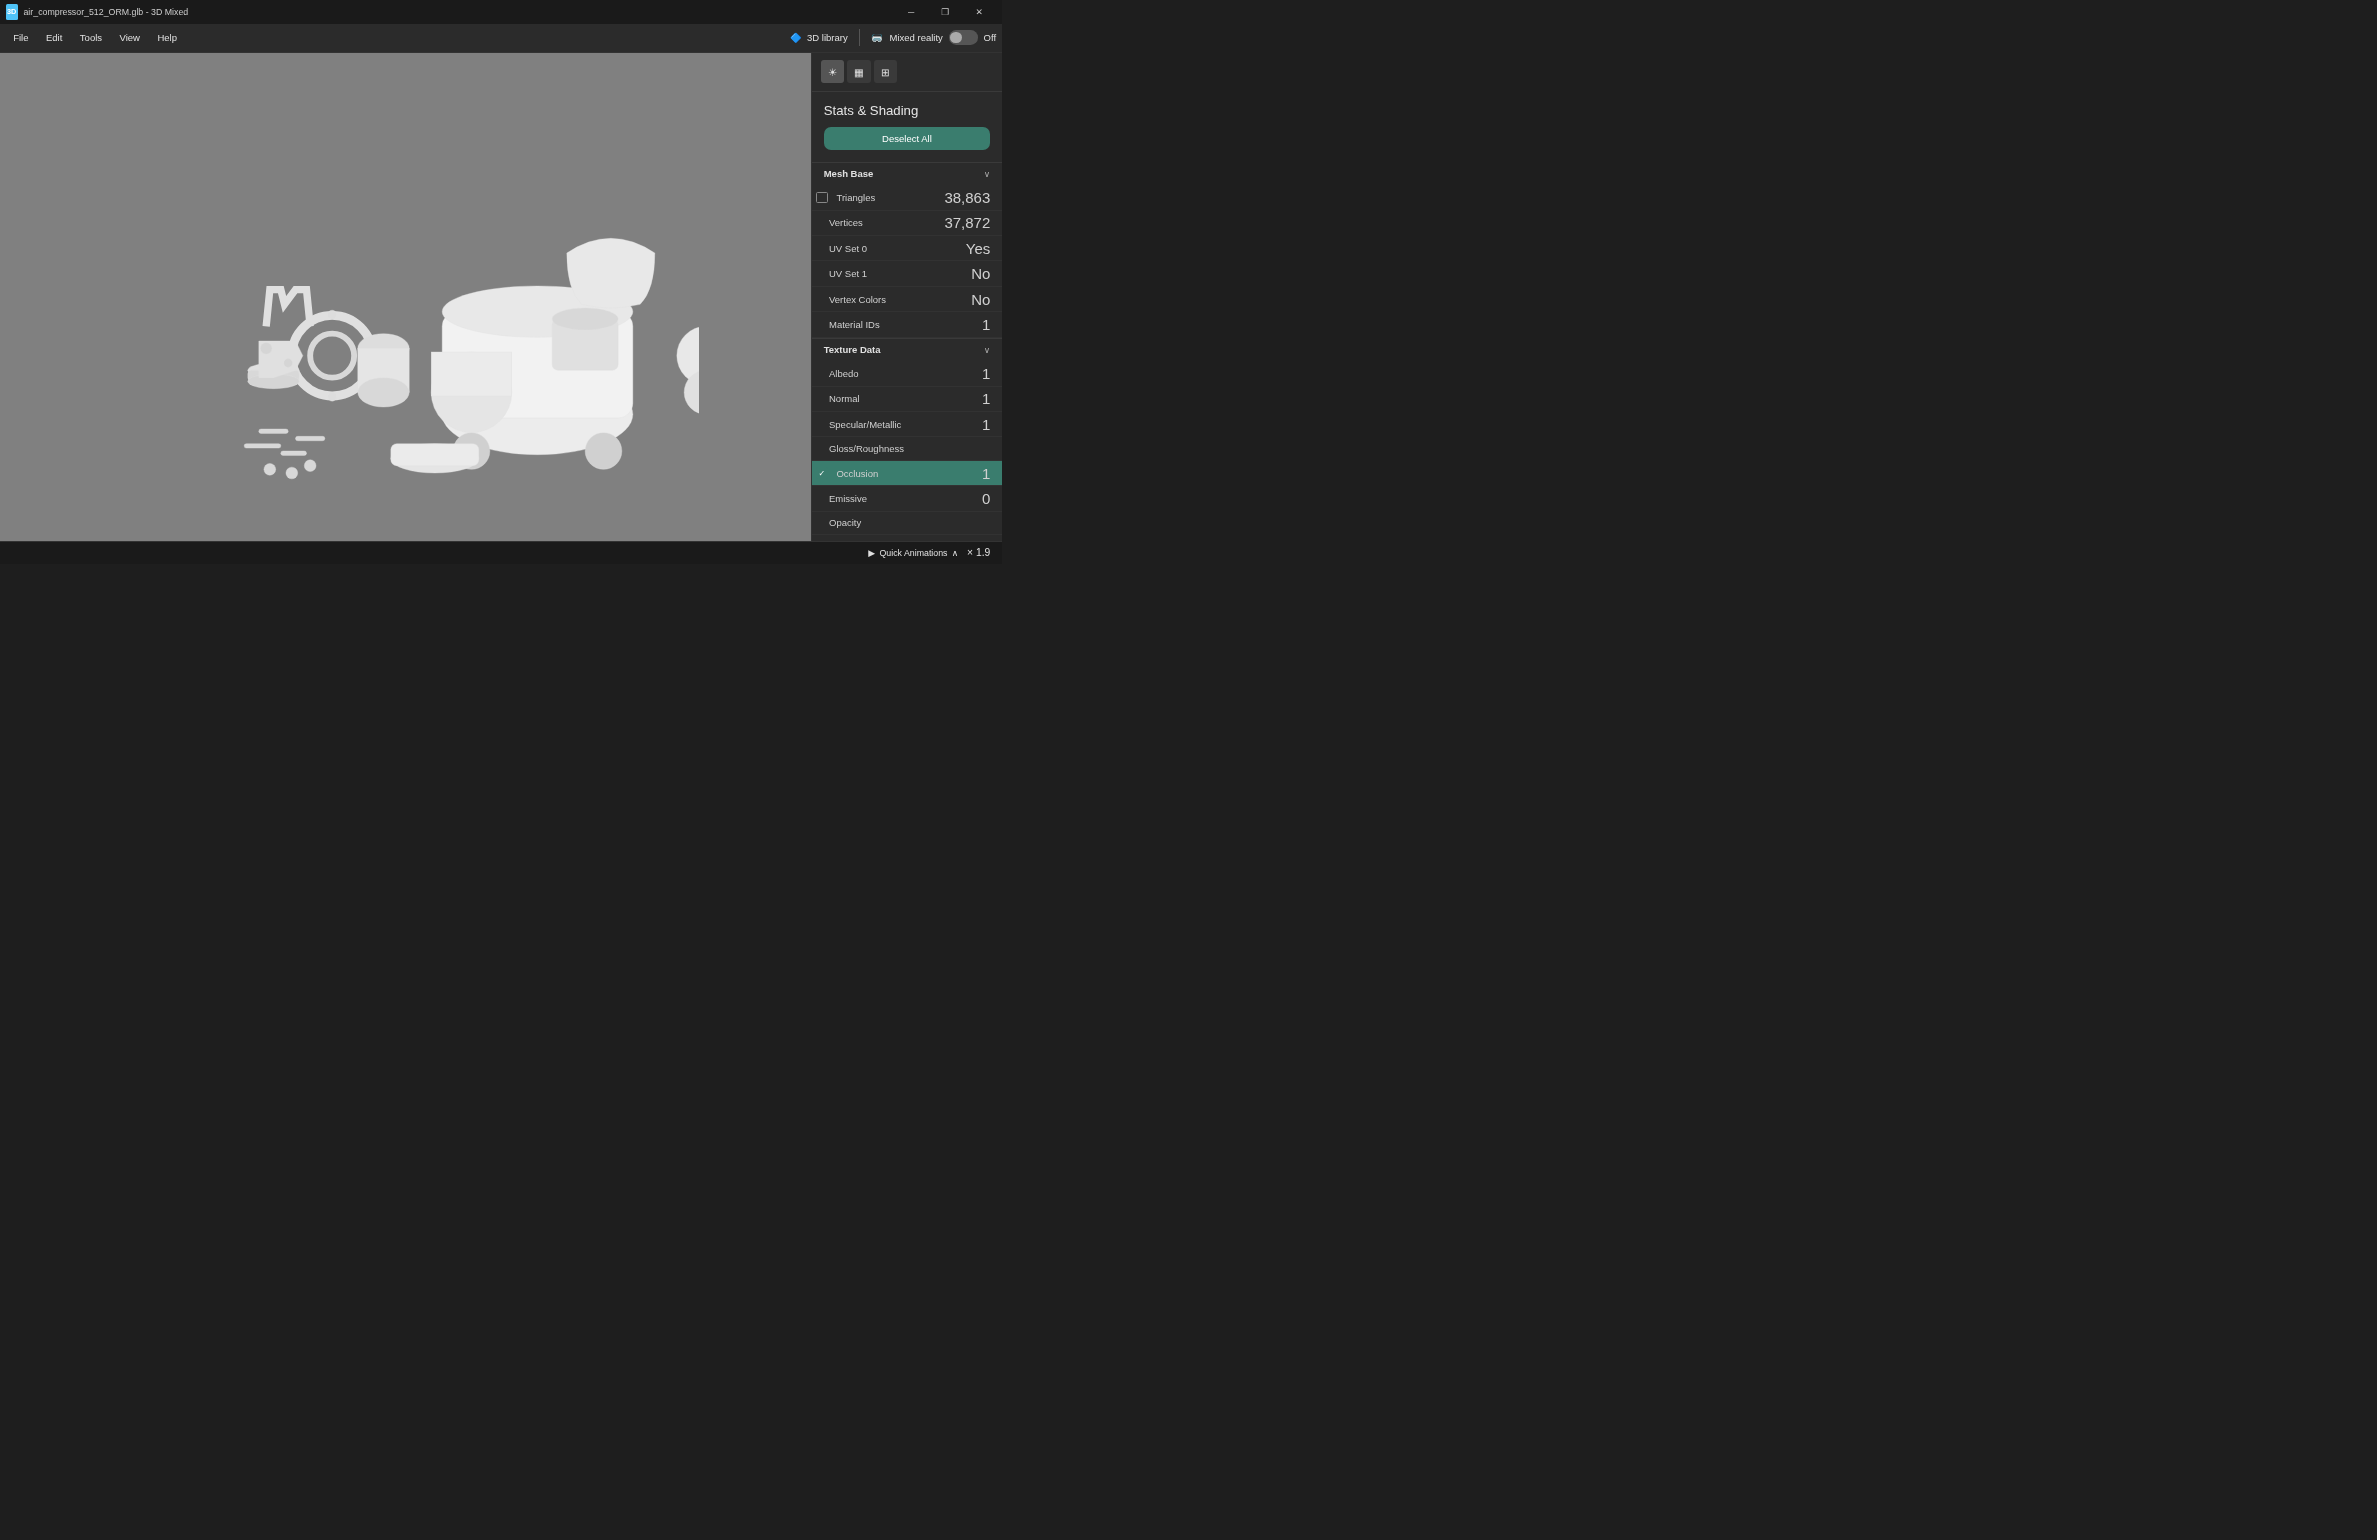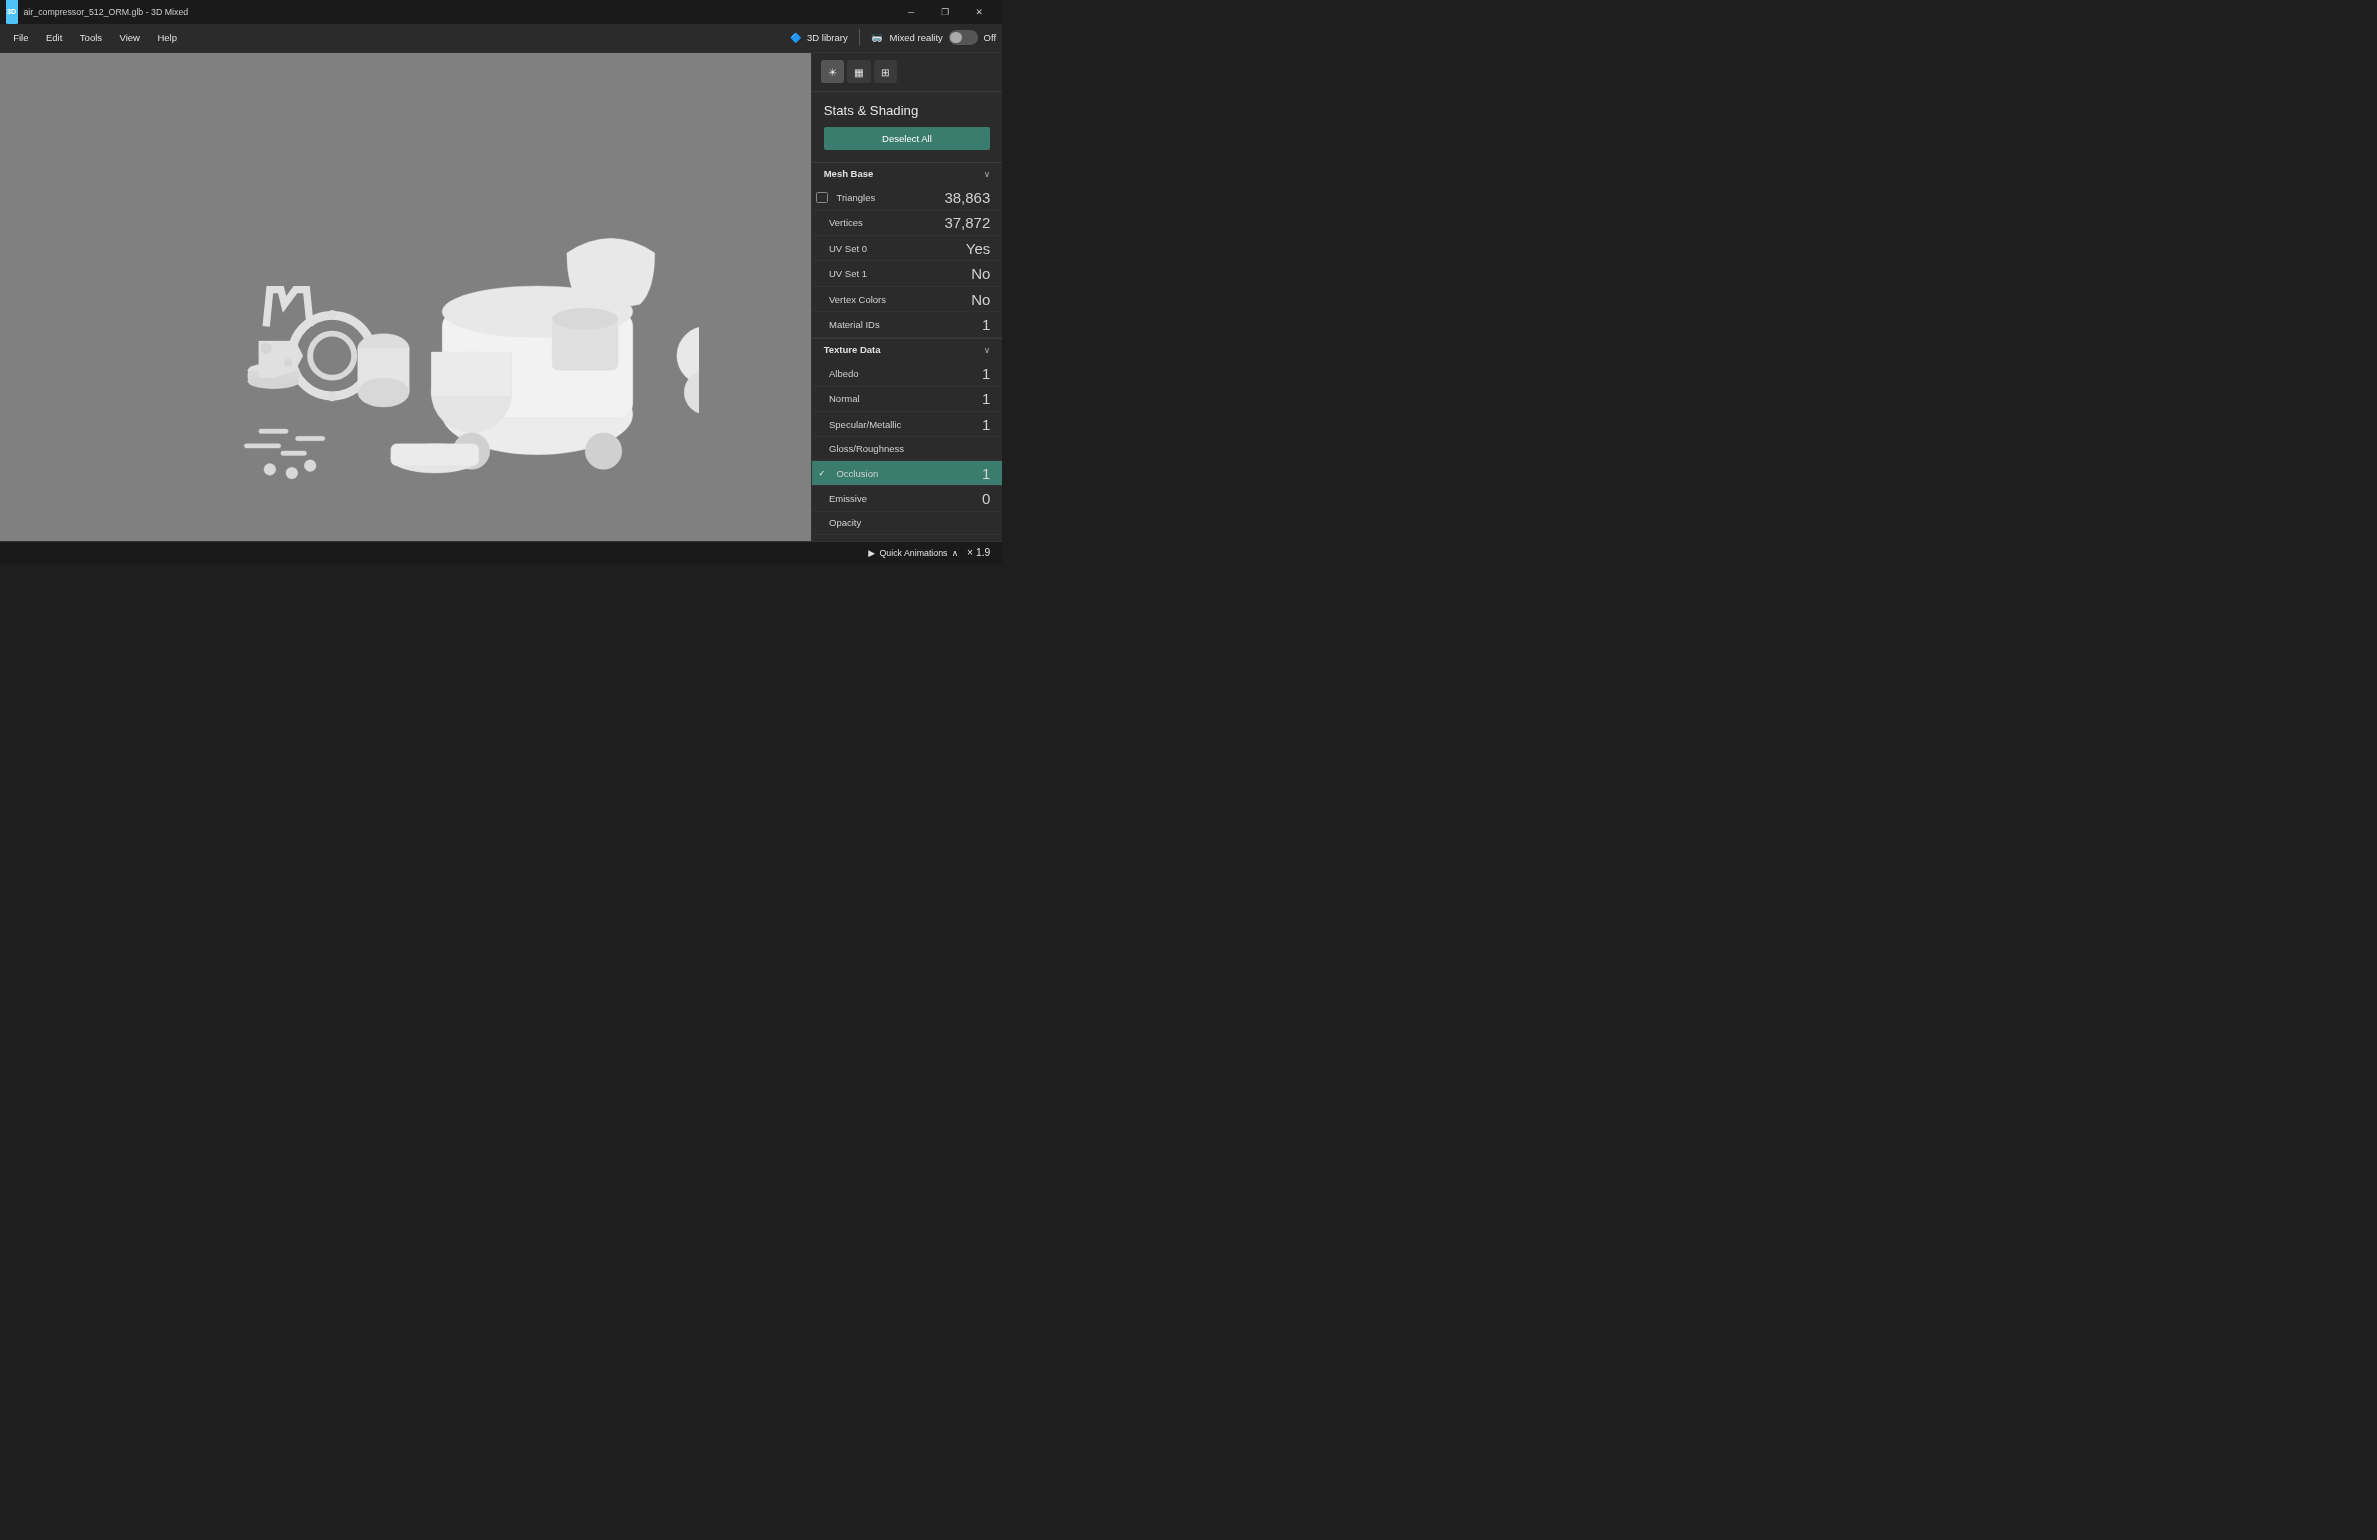--- a/index.html
+++ b/index.html
@@ -28,21 +28,21 @@
     }
     #title-bar-left {
       display: flex;
       align-items: center;
       gap: 5.9px;
       font-size: 8.8px;
       color: #cccccc;
     }
     #title-bar-icon {
       width: 11.7px;
-      height: 25px;
+      height: 16px;
       background: #4fc3f7;
       border-radius: 1.5px;
       display: flex;
       align-items: center;
       justify-content: center;
       font-size: 7.3px;
       color: #fff;
       font-weight: bold;
     }
     #title-bar-controls {
@@ -190,21 +190,21 @@
       font-weight: 300;
       padding: 11.7px 11.7px 8.8px 11.7px;
       color: #e5e5e5;
     }
 
     #deselect-btn {
       margin: 0 11.7px 11.7px 11.7px;
       background: #3a7d6e;
       color: #ffffff;
       border: none;
-      border-radius: 2px;
+      border-radius: 7px;
       padding: 5.9px 0;
       width: calc(100% - 23.5px);
       cursor: pointer;
       font-size: 9.5px;
       text-align: center;
     }
 
     
     .section-header {
       display: flex;

